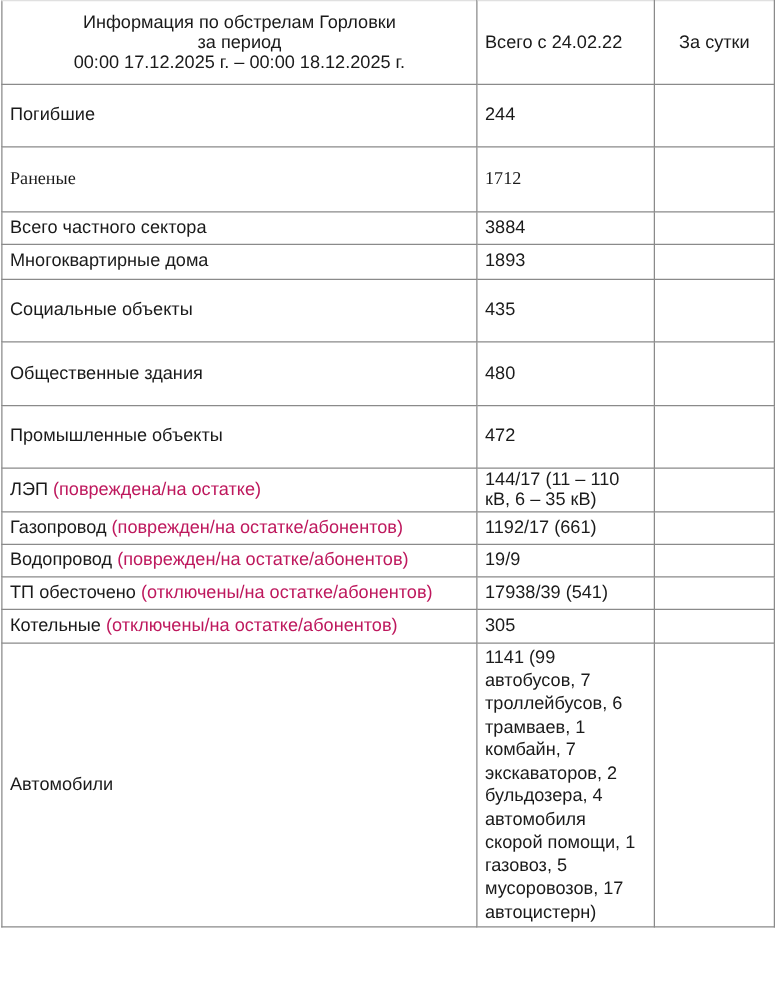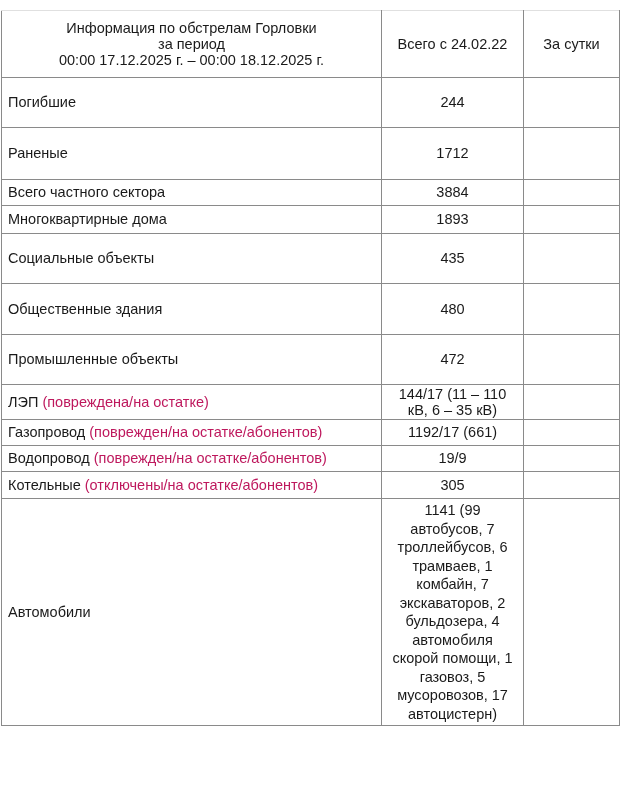--- a/index.html
+++ b/index.html
@@ -1,23 +1,23 @@
 <!DOCTYPE html>
 <html><head>
   <meta charset="utf-8">
   <style>
     html, body { margin: 0; padding: 0; background: #ffffff; }
     body { width: 621px; height: 800px; overflow: hidden; position: relative;
            font-family: "Liberation Sans", sans-serif; color: #1a1a1a; }
-    table { position: absolute; left: 1px; top: 10px; border-collapse: collapse;
+    table { position: absolute; left: 1px; top: 0px; border-collapse: collapse;
             width: 619px; table-layout: fixed; }
     td { border: 1.5px solid #8a8a8a; padding: 0 6px; font-size: 14.5px; line-height: 17px;
          vertical-align: middle; }
     td.c1 { width: 367px; text-align: left; }
-    td.c2 { width: 129px; text-align: center; }
+    td.c2 { width: 129px; text-align: left; }
     td.c3 { text-align: center; }
     tr.head td.c1 { text-align: center; line-height: 16px; }
     .lbl-main { font-weight: normal; }
     .lbl-note { color: #be185d; }
     table tr:first-child td { border-top-color: #e0e0e0; }
   </style>
 </head>
 <body>
 
 <table>
@@ -30,21 +30,21 @@
     </td>
     <td class="c2">Всего с 24.02.22</td>
     <td class="c3">За сутки</td>
   </tr>
 
   <tr style="height:50px;">
     <td class="c1"><span class="lbl-main">Погибшие</span><span class="lbl-note"></span></td>
     <td class="c2">244</td>
     <td class="c3"></td>
   </tr>
-  <tr style="height:52px;">
+  <tr style="height:52px;font-family:Liberation Serif, serif;">
     <td class="c1"><span class="lbl-main">Раненые</span><span class="lbl-note"></span></td>
     <td class="c2">1712</td>
     <td class="c3"></td>
   </tr>
   <tr style="height:26px;">
     <td class="c1"><span class="lbl-main">Всего частного сектора</span><span class="lbl-note"></span></td>
     <td class="c2">3884</td>
     <td class="c3"></td>
   </tr>
   <tr style="height:28px;">
@@ -75,20 +75,25 @@
   <tr style="height:26px;">
     <td class="c1"><span class="lbl-main">Газопровод</span><span class="lbl-note"> (поврежден/на остатке/абонентов)</span></td>
     <td class="c2">1192/17 (661)</td>
     <td class="c3"></td>
   </tr>
   <tr style="height:26px;">
     <td class="c1"><span class="lbl-main">Водопровод</span><span class="lbl-note"> (поврежден/на остатке/абонентов)</span></td>
     <td class="c2">19/9</td>
     <td class="c3"></td>
   </tr>
+  <tr style="height:26px;">
+    <td class="c1"><span class="lbl-main">ТП обесточено</span><span class="lbl-note"> (отключены/на остатке/абонентов)</span></td>
+    <td class="c2">17938/39 (541)</td>
+    <td class="c3"></td>
+  </tr>
   <tr style="height:27px;">
     <td class="c1"><span class="lbl-main">Котельные</span><span class="lbl-note"> (отключены/на остатке/абонентов)</span></td>
     <td class="c2">305</td>
     <td class="c3"></td>
   </tr>
   <tr style="height:227px;">
     <td class="c1"><span class="lbl-main">Автомобили</span><span class="lbl-note"></span></td>
     <td class="c2" style="line-height:18.5px;">1141 (99 автобусов, 7 троллейбусов, 6 трамваев, 1 комбайн, 7 экскаваторов, 2 бульдозера, 4 автомобиля скорой помощи, 1 газовоз, 5 мусоровозов, 17 автоцистерн)</td>
     <td class="c3"></td>
   </tr>

